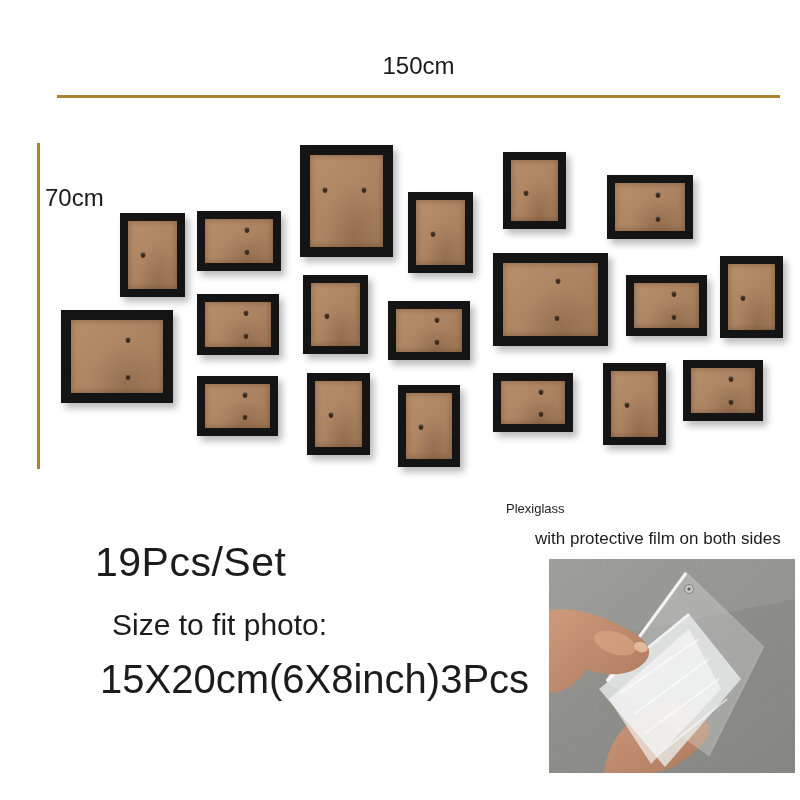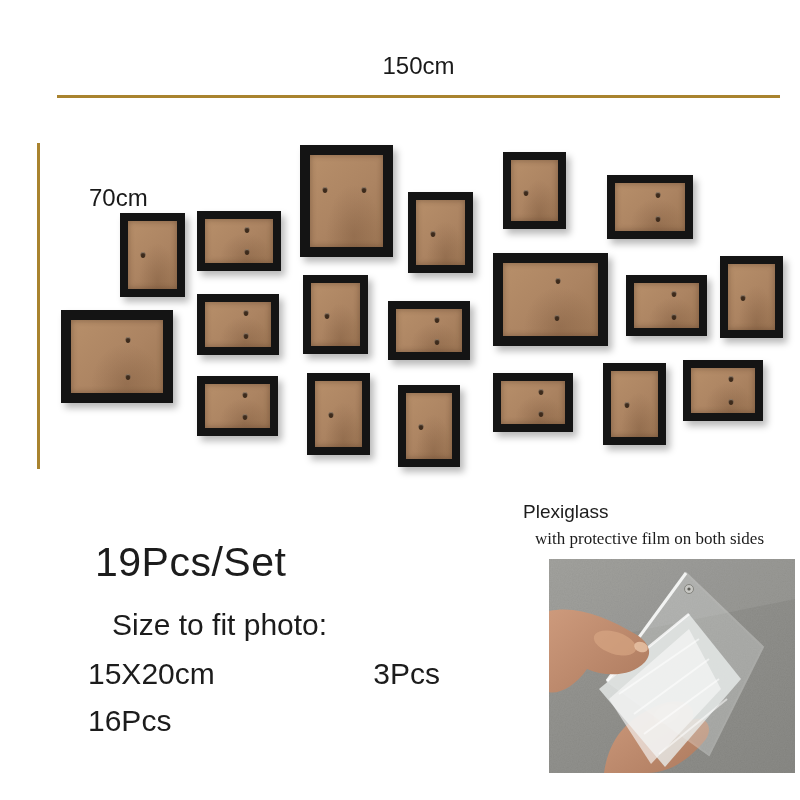--- a/index.html
+++ b/index.html
@@ -4,48 +4,48 @@
 <style>
   html,body{margin:0;padding:0;background:#ffffff;}
   body{width:800px;height:800px;position:relative;overflow:hidden;
        font-family:"Liberation Sans", sans-serif;color:#1c1c1c;}
   .abs{position:absolute;}
 
   
   .h-line{left:57px;top:95px;width:723px;height:3px;background:#a9832f;}
   .v-line{left:37px;top:143px;width:3px;height:326px;background:#a9832f;}
   .w-label{left:57px;top:52px;width:723px;text-align:center;font-size:24px;color:#1a1a1a;}
-  .h-label{left:45px;top:184px;font-size:24px;color:#1a1a1a;margin-left:44px;}
+  .h-label{left:45px;top:184px;font-size:24px;color:#1a1a1a;}
 
   
   #wall{left:0;top:0;width:800px;height:500px;}
   .frame{position:absolute;background:#141414;box-sizing:border-box;
          box-shadow:4px 5px 7px rgba(0,0,0,0.28);}
   .frame.large{padding:10px;}
   .frame.small{padding:8px;}
   .board{width:100%;height:100%;position:relative;
          background:
            radial-gradient(ellipse at 60% 88%, rgba(88,56,34,0.22), rgba(0,0,0,0) 45%),
            linear-gradient(135deg,#b78f6a 0%,#ac8462 55%,#9e7755 100%);
          box-shadow:inset 0 0 6px rgba(55,32,18,0.4);}
   .hook{position:absolute;width:5px;height:6px;background:#3d2a1b;
         border-radius:50% 50% 50% 50% / 38% 38% 62% 62%;
         transform:translate(-50%,-50%);
         box-shadow:inset 0 1px 1px rgba(255,235,210,0.45);}
 
   
   .set-label{left:95px;top:539px;font-size:41px;letter-spacing:0.5px;}
   .fit-heading{left:96px;top:608px;font-size:30px;margin-left:16px;}
-  .size-row{left:88px;font-size:30px;display:flex;justify-content:space-between;}
+  .size-row{left:100px;font-size:40px;display:flex;justify-content:flex-start;}
   .row-1{top:657px;width:352px;}
   .row-2{top:704px;width:356px;}
 
   
-  .plexi-1{left:523px;top:501px;font-size:19px;}
-  .plexi-2{left:535px;top:529px;font-size:17px;font-family:Liberation Serif, serif;}
+  .plexi-1{left:506px;top:501px;font-size:13px;}
+  .plexi-2{left:535px;top:529px;font-size:17px;}
   .photo{left:549px;top:559px;width:246px;height:214px;}
 </style>
 </head>
 <body>
 
 <div class="abs w-label">150cm</div>
 <div class="abs h-line"></div>
 <div class="abs h-label">70cm</div>
 <div class="abs v-line"></div>
 
@@ -155,24 +155,24 @@
         <span class="hook" style="left: 62%; top: 25%;"></span>
         <span class="hook" style="left: 62%; top: 76%;"></span>
       </div>
     </div>
   </div>
 
 <div class="abs set-label">19Pcs/Set</div>
 <div class="abs fit-heading">Size to fit photo:</div>
 <div class="abs size-row row-1">
   <span>15X20cm</span>
+  <span>(6X8inch)</span>
   <span>3Pcs</span>
 </div>
 <div class="abs size-row row-2">
-  <span>16Pcs</span>
 </div>
 
 <div class="abs plexi-1">Plexiglass</div>
 <div class="abs plexi-2">with protective film on both sides</div>
 
 <div class="abs photo">
 <svg width="246" height="214" viewBox="0 0 246 214">
   <defs>
     <linearGradient id="concrete" x1="0" y1="0" x2="1" y2="1">
       <stop offset="0" stop-color="#9c9c98"></stop>

